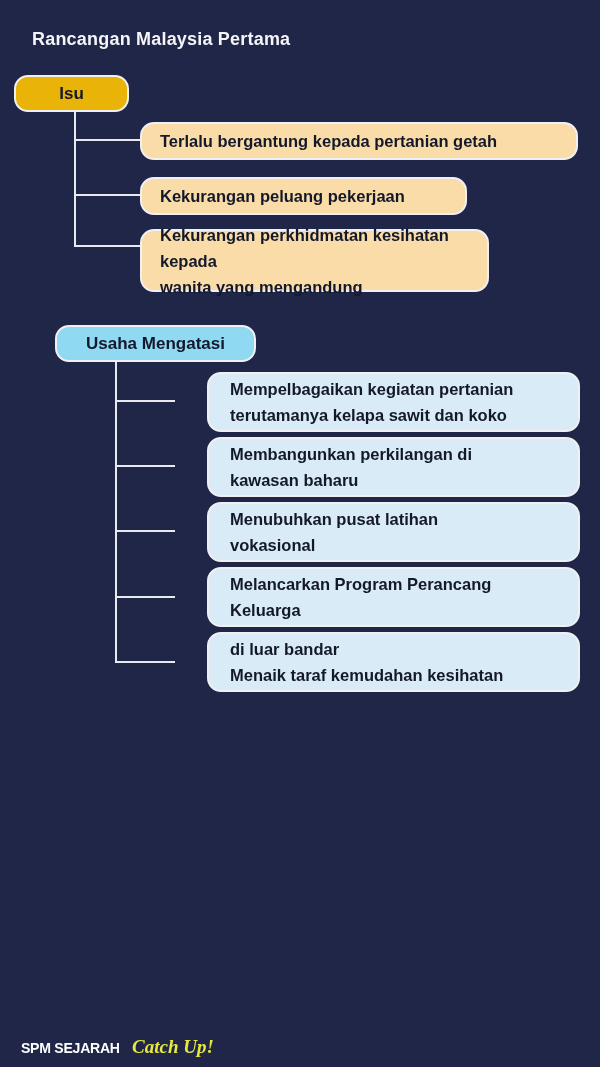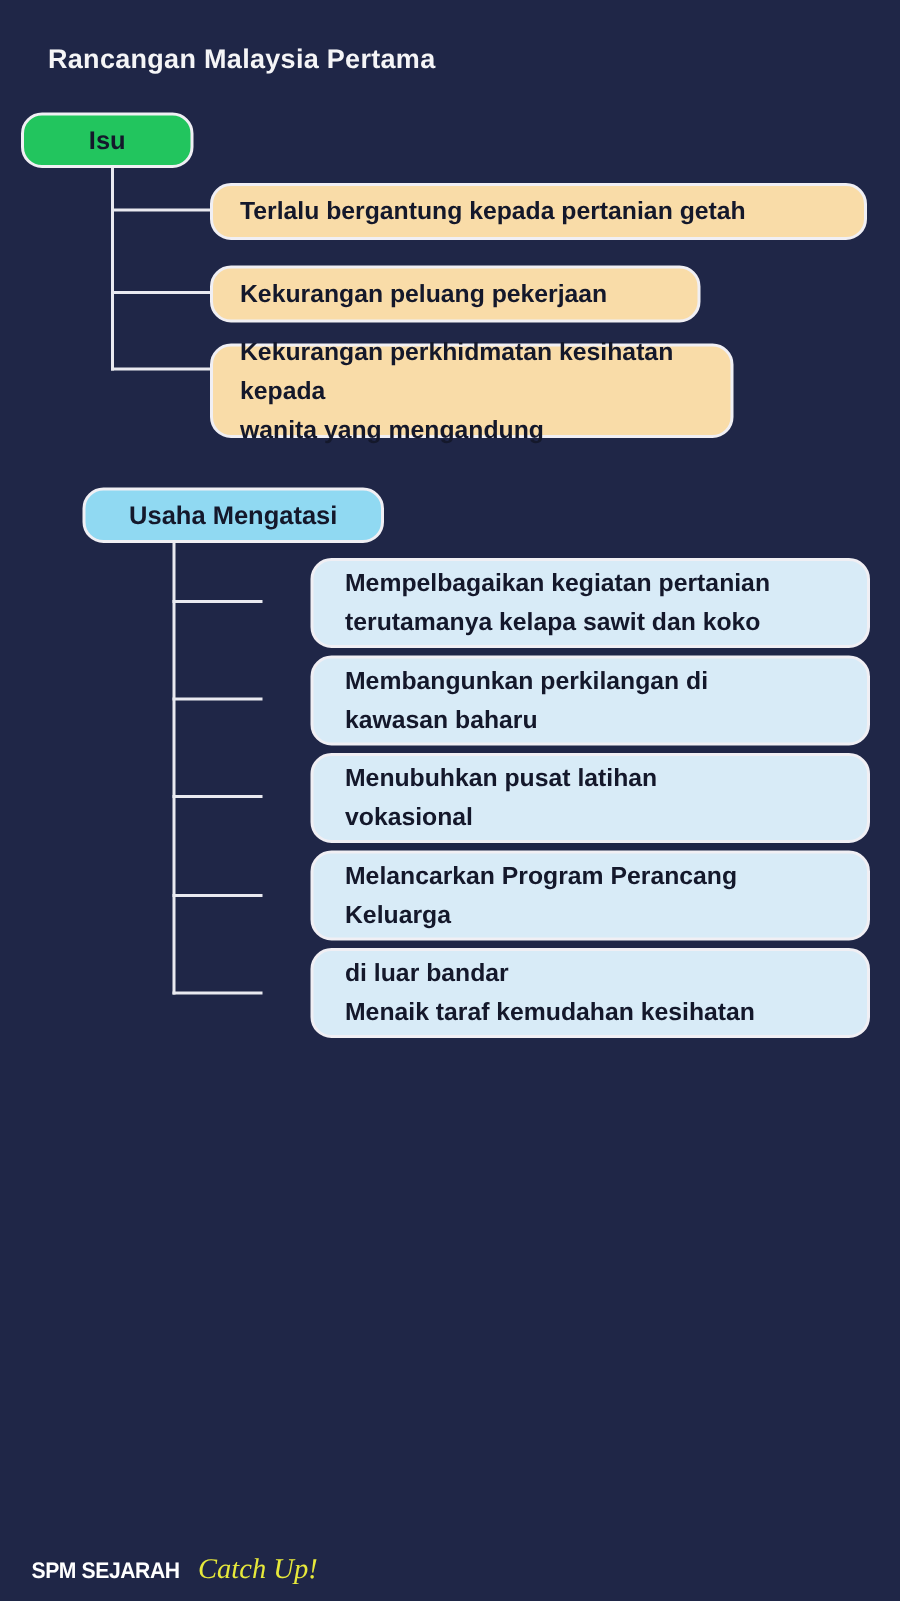--- a/index.html
+++ b/index.html
@@ -29,21 +29,21 @@
     color: #14182B;
     font-weight: 700;
   }
   .node .line { display: block; }
 
   .header-node {
     align-items: center;
     font-size: 17px;
     text-align: center;
   }
-  .issue-header { background: #22c55e; left: 14px; top: 75px; width: 115px; height: 37px; }
+  .issue-header { background: #eab308; left: 14px; top: 75px; width: 115px; height: 37px; }
   .effort-header { background: #90D9F2; left: 55px; top: 325px; width: 201px; height: 37px; }
 
   .item-node { font-size: 16.5px; line-height: 26px; }
   .issue-item { background: #F9DCA8; padding-left: 18px; padding-right: 10px; }
   .effort-item { background: #D8EBF7; padding-left: 21px; padding-right: 12px; margin-left: 32px; }
 
   .issue-item-0 { left: 140px; top: 122px; width: 438px; height: 38px; padding-left: 18px; }
   .issue-item-1 { left: 140px; top: 177px; width: 327px; height: 38px; }
   .issue-item-2 { left: 140px; top: 229px; width: 349px; height: 63px; border-radius: 14px; }
 
@@ -78,21 +78,21 @@
     font-size: 15px;
     font-weight: 700;
     letter-spacing: -0.3px;
     transform: scaleX(0.94);
     transform-origin: left;
   }
   .footer-accent {
     color: #E7E93B;
     font-family: "Liberation Serif", serif;
     font-style: italic;
-    font-weight: 400;
+    font-weight: 700;
     font-size: 19px;
   }
 </style>
 </head>
 <body>
 
 <div class="abs page-title">Rancangan Malaysia Pertama</div>
 
 <div class="abs node header-node issue-header">
   <span class="line">Isu</span>

